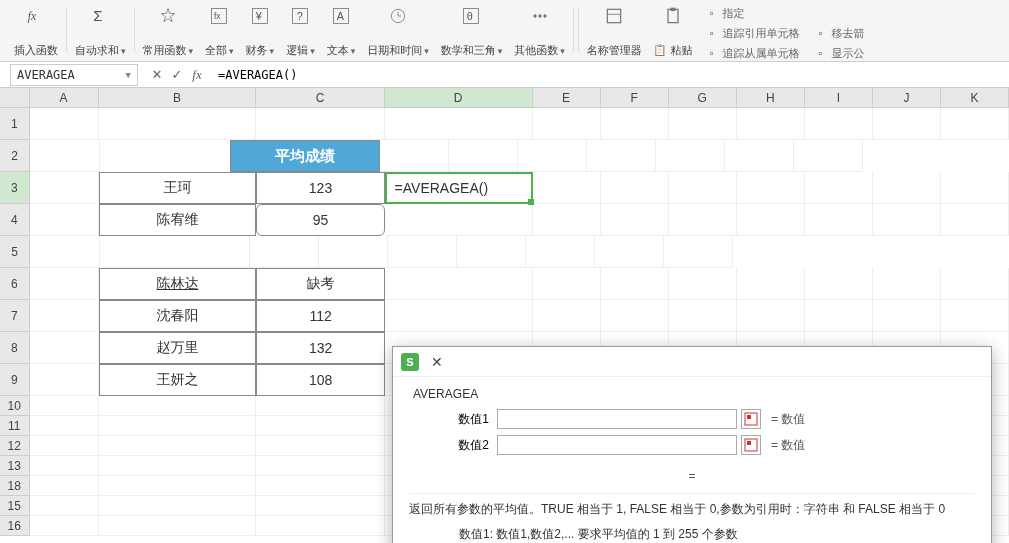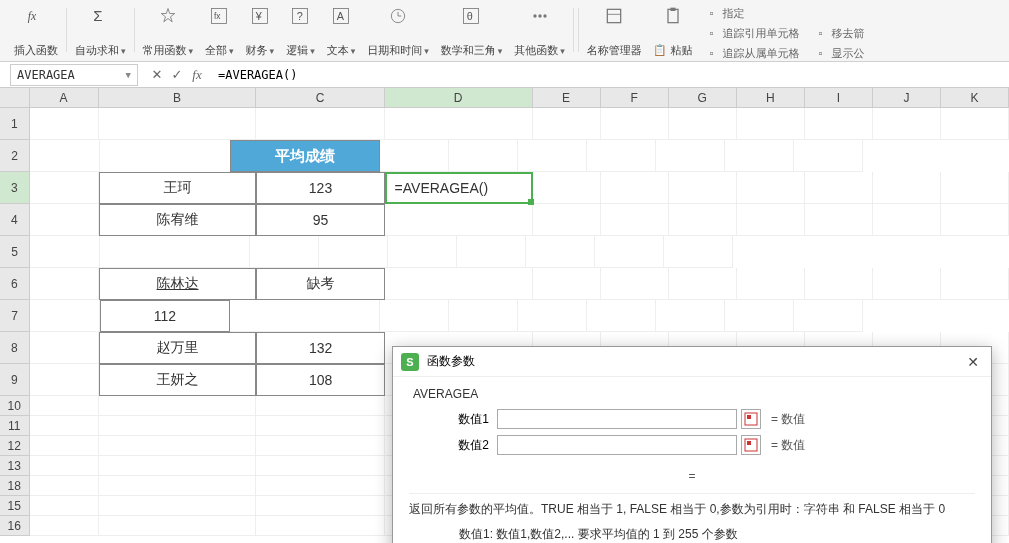--- a/index.html
+++ b/index.html
@@ -280,21 +280,21 @@
         <div class="cell cG" style="width: 69px;"></div>
         <div class="cell cH" style="width: 69px;"></div>
         <div class="cell cI" style="width: 69px;"></div>
         <div class="cell cJ" style="width: 69px;"></div>
         <div class="cell cK" style="width: 69px;"></div>
       </div>
       <div class="grid-row">
         <div class="row-h">4</div>
         <div class="cell cA" style="width: 70px;"></div>
         <div class="cell cB td-cell" style="width: 160px;">陈宥维</div>
-        <div class="cell cC td-cell" style="width: 130px;">95</div>
+        <div class="cell cC td-cell" style="width: 130px; border-radius: 6px;">95</div>
         <div class="cell cD" style="width: 150px;"></div>
         <div class="cell cE" style="width: 69px;"></div>
         <div class="cell cF" style="width: 69px;"></div>
         <div class="cell cG" style="width: 69px;"></div>
         <div class="cell cH" style="width: 69px;"></div>
         <div class="cell cI" style="width: 69px;"></div>
         <div class="cell cJ" style="width: 69px;"></div>
         <div class="cell cK" style="width: 69px;"></div>
       </div>
       <div class="grid-row">
@@ -319,20 +319,21 @@
         <div class="cell cF" style="width: 69px;"></div>
         <div class="cell cG" style="width: 69px;"></div>
         <div class="cell cH" style="width: 69px;"></div>
         <div class="cell cI" style="width: 69px;"></div>
         <div class="cell cJ" style="width: 69px;"></div>
         <div class="cell cK" style="width: 69px;"></div>
       </div>
       <div class="grid-row">
         <div class="row-h">7</div>
         <div class="cell cA" style="width: 70px;"></div>
+        <div class="cell cB td-cell" style="width: 160px;">沈春阳</div>
         <div class="cell cC td-cell" style="width: 130px;">112</div>
         <div class="cell cD" style="width: 150px;"></div>
         <div class="cell cE" style="width: 69px;"></div>
         <div class="cell cF" style="width: 69px;"></div>
         <div class="cell cG" style="width: 69px;"></div>
         <div class="cell cH" style="width: 69px;"></div>
         <div class="cell cI" style="width: 69px;"></div>
         <div class="cell cJ" style="width: 69px;"></div>
         <div class="cell cK" style="width: 69px;"></div>
       </div>
@@ -460,21 +461,20 @@
         <div class="cell cH" style="width: 69px;"></div>
         <div class="cell cI" style="width: 69px;"></div>
         <div class="cell cJ" style="width: 69px;"></div>
         <div class="cell cK" style="width: 69px;"></div>
       </div>
     </div>
 
   <div class="dialog">
     <div class="dlg-title">
       <div class="dlg-title-icon">S</div>
-      <div class="dlg-title-text">函数参数</div>
       <div class="dlg-close">✕</div>
     </div>
     <div class="dlg-body">
       <div class="dlg-fn-name">AVERAGEA</div>
       <div id="dlg-params">
           <div class="dlg-param">
             <div class="dlg-param-label">数值1</div>
             <input class="dlg-param-input" value="" style="">
             <div class="dlg-param-btn">
               <svg width="14" height="14" viewBox="0 0 14 14">

